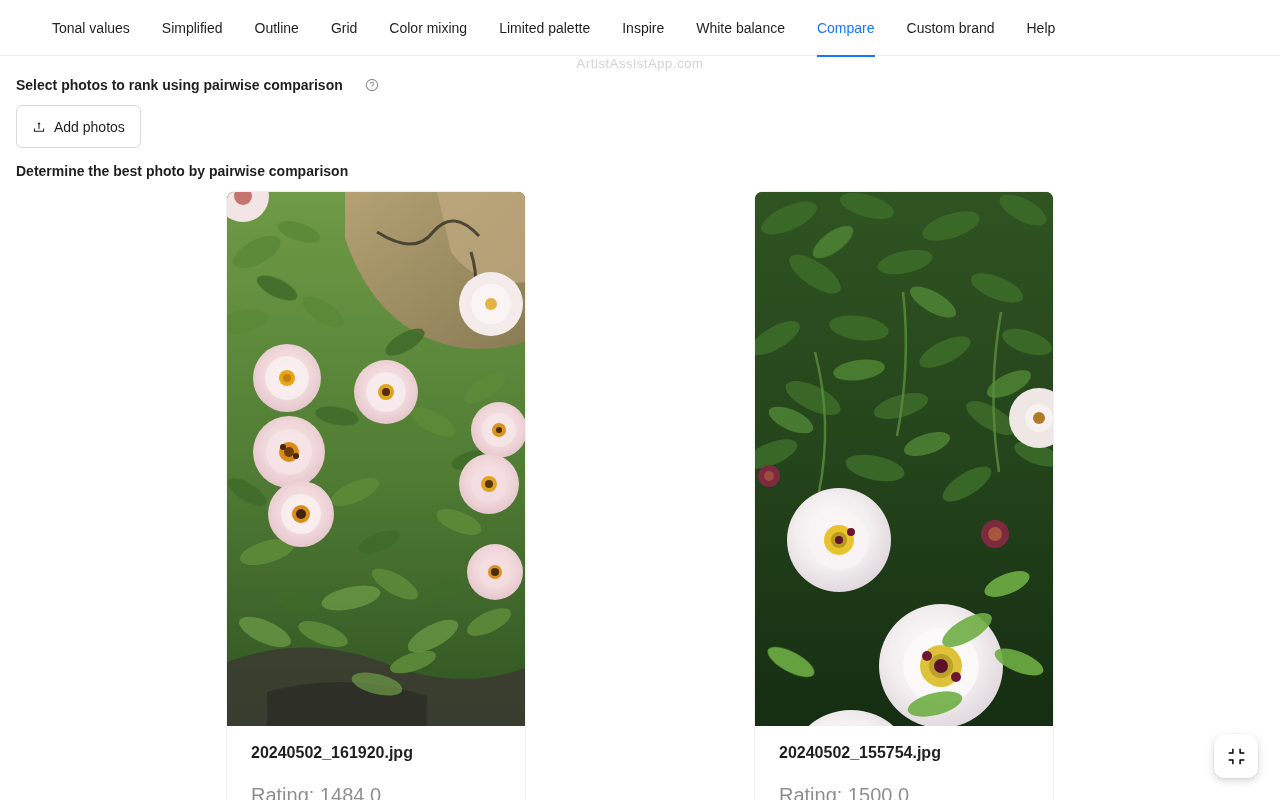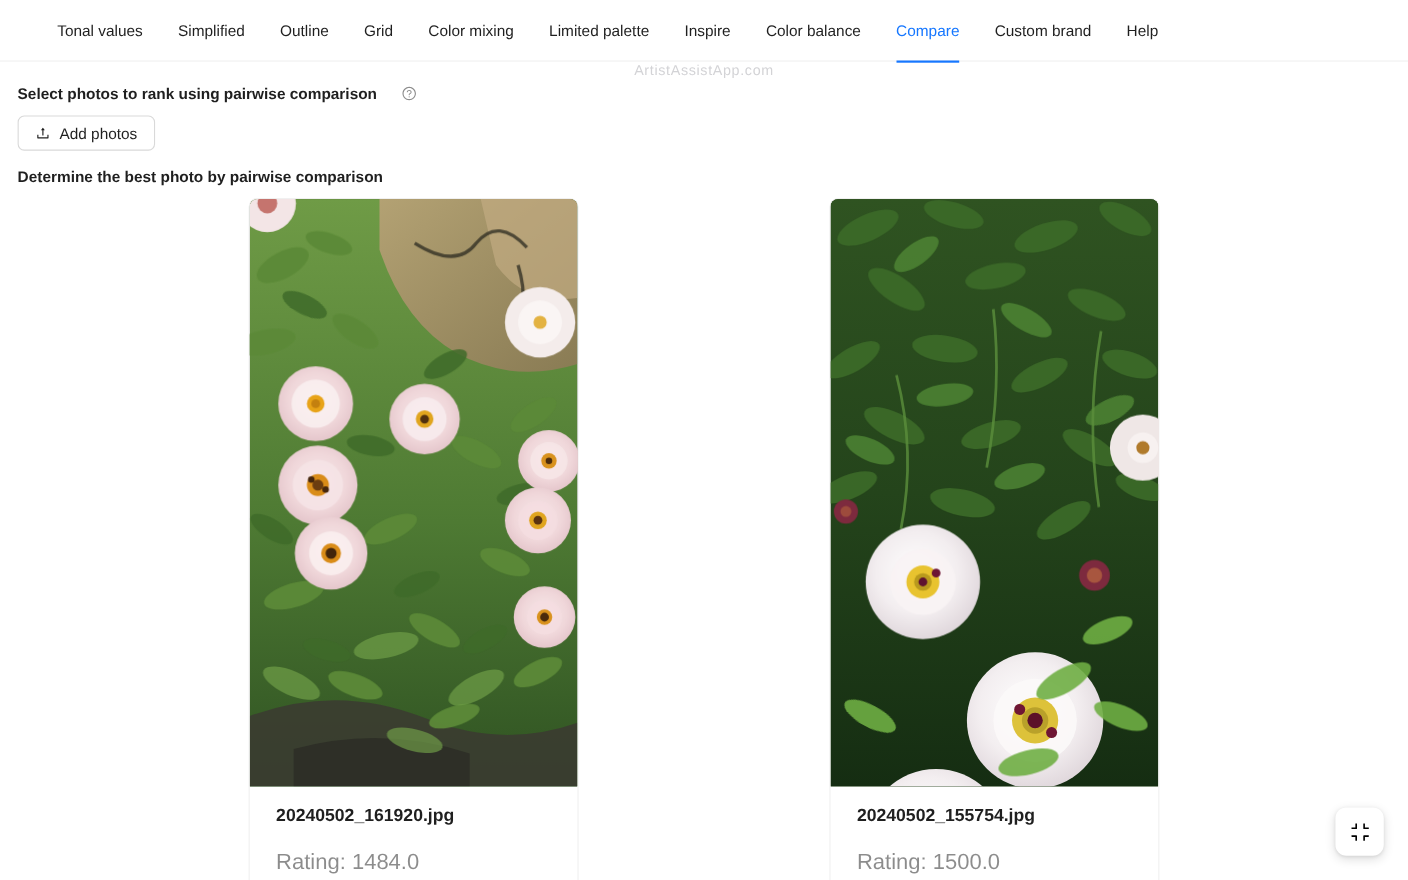--- a/index.html
+++ b/index.html
@@ -85,21 +85,21 @@
   .btn-row {
     display: flex;
     gap: 8px;
     margin-top: 12px;
   }
   .btn {
     display: inline-flex;
     align-items: center;
     justify-content: center;
     gap: 8px;
-    height: 32px;
+    height: 43px;
     padding: 0 15px;
     background: #ffffff;
     border: 1px solid #d9d9d9;
     border-radius: 6px;
     font-size: 14px;
     line-height: 1;
     color: rgba(0,0,0,0.88);
     cursor: pointer;
     white-space: nowrap;
   }
@@ -188,21 +188,21 @@
   <div class="nav-item">
       <span>Color mixing</span>
     </div>
   <div class="nav-item">
       <span>Limited palette</span>
     </div>
   <div class="nav-item">
       <span>Inspire</span>
     </div>
   <div class="nav-item">
-      <span>Color balance</span>
+      <span>White balance</span>
     </div>
   <div class="nav-item active">
       <span>Compare</span>
     </div>
   <div class="nav-item">
       <span>Custom brand</span>
     </div>
   <div class="nav-item">
       <span>Help</span>
     </div>

